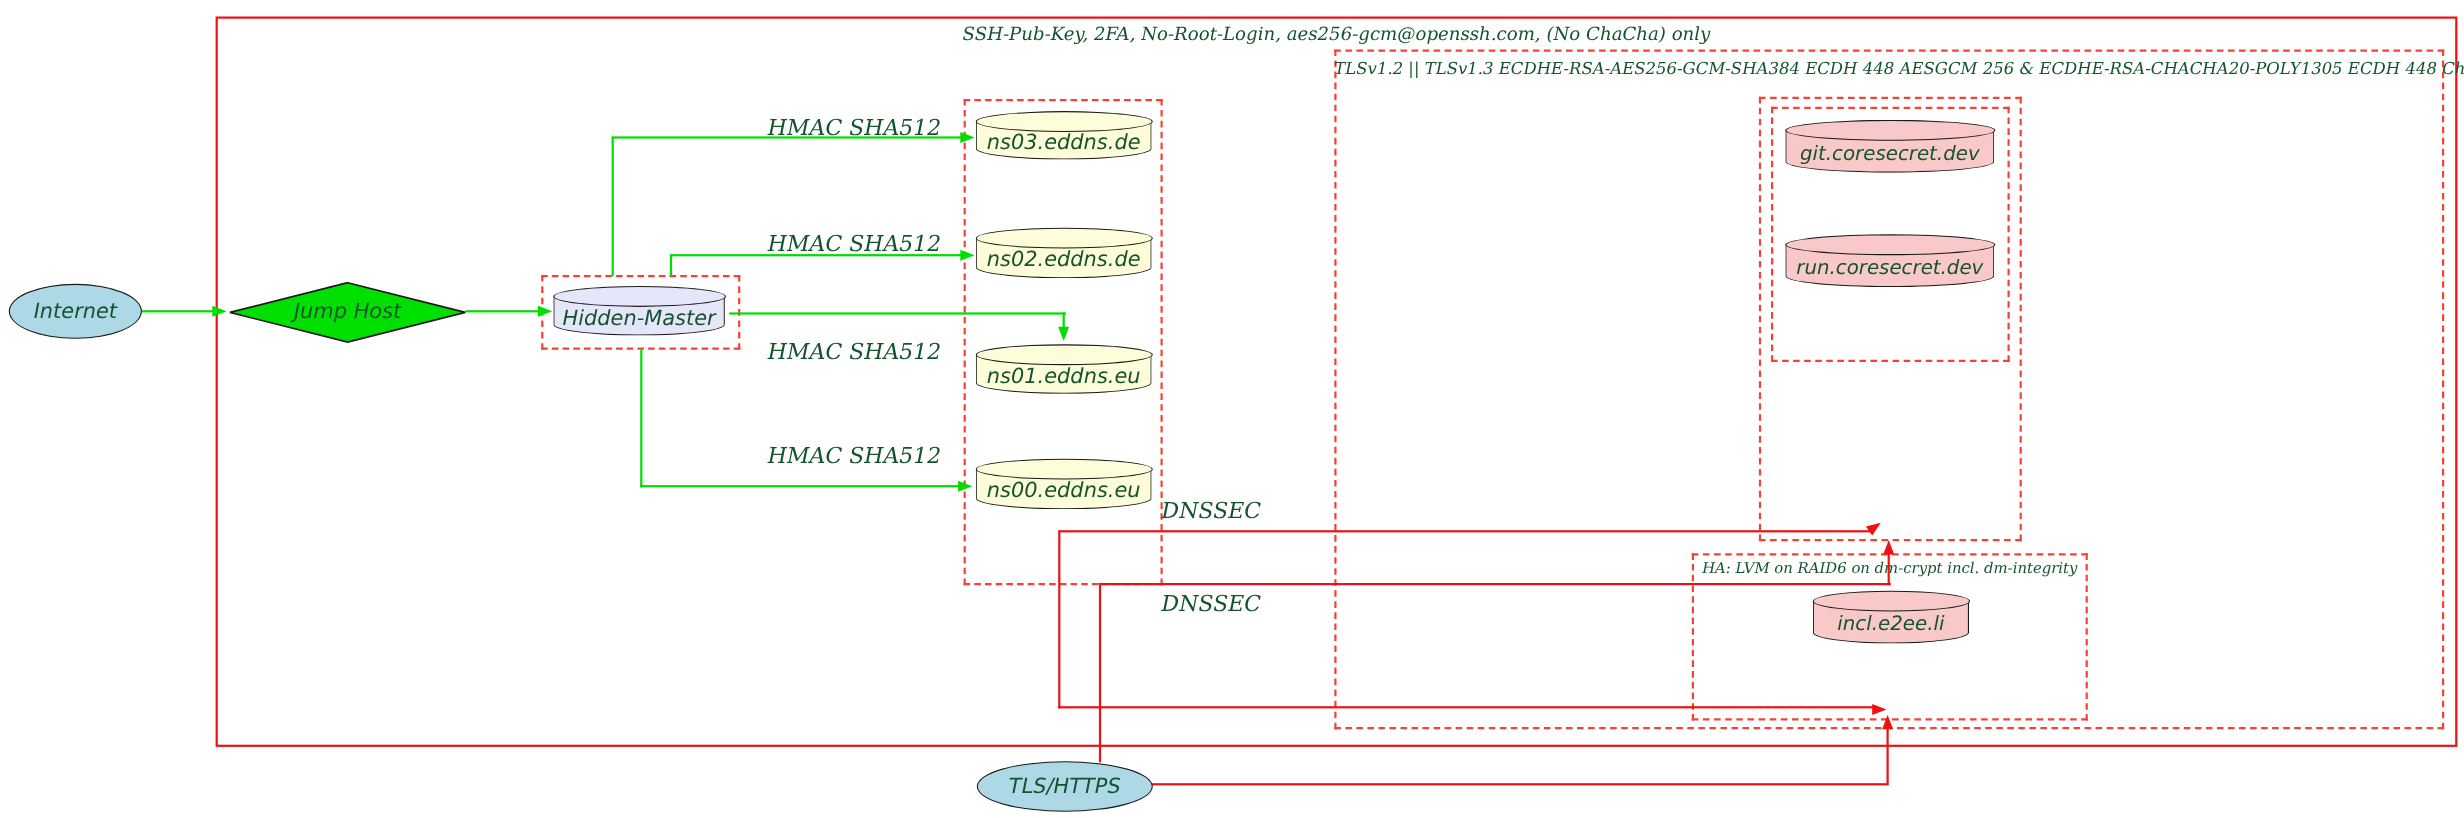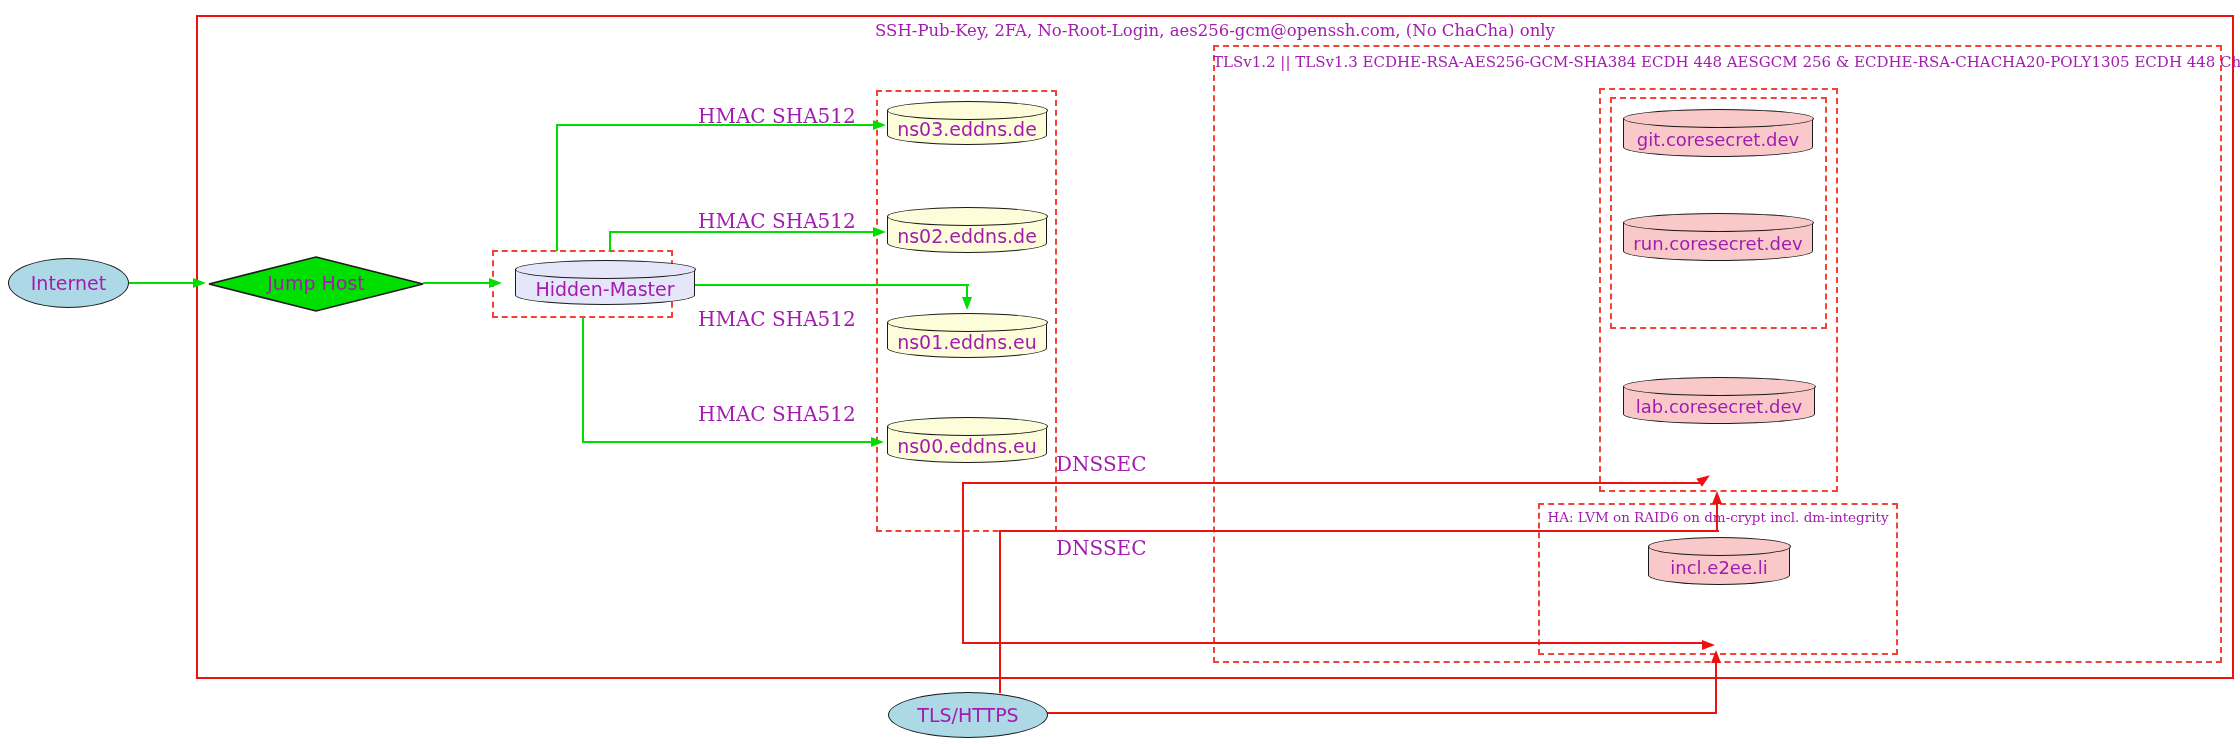--- a/index.html
+++ b/index.html
@@ -1,18 +1,18 @@
 <!DOCTYPE html>
 <html><head>
 <meta charset="utf-8">
 <style>
   html,body{margin:0;padding:0;background:#fff;}
   *{box-sizing:border-box;}
   .canvas{position:relative;width:2240px;height:744px;background:#ffffff;overflow:hidden;
-          font-family:"DejaVu Sans","Liberation Sans",sans-serif;color:#a21caf;}
+          font-family:"DejaVu Sans","Liberation Sans",sans-serif;color:#14532d;font-style:italic;}
   
   .box{position:absolute;border:2px dashed #f44336;background:transparent;}
   .box.solid{border:2px solid #ee1111;}
   
   .clabel{position:absolute;text-align:center;font-family:"DejaVu Serif","Liberation Serif",serif;
           white-space:nowrap;overflow:visible;}
   
   .ln{position:absolute;}
   .ln.g{background:#00dd00;}
   .ln.r{background:#ee1111;}
@@ -104,21 +104,21 @@
 
   <div class="ellipse" style="left:8px;top:258px;width:121px;height:50px;">
     <span>Internet</span>
   </div>
 
   <svg style="left:207px;top:255px;" width="218" height="58" viewBox="0 0 218 58">
     <polygon points="109,2 216,29 109,56 2,29" fill="#00e000" stroke="#1a1a1a" stroke-width="1.5"></polygon>
   </svg>
   <div class="diamond-label" style="left:207px;top:272px;width:218px;">Jump Host</div>
 
-  <div class="cyl lavender" style="left:503px;top:269px;width:180px;height:36px;margin-left:12px;">
+  <div class="cyl lavender" style="left:503px;top:269px;width:156px;height:36px;">
     <span>Hidden-Master</span>
   </div>
 
   <div class="cyl yellow" style="left:887px;top:110px;width:160px;height:35px;">
     <span>ns03.eddns.de</span>
   </div>
   <div class="cyl yellow" style="left:887px;top:216px;width:160px;height:37px;">
     <span>ns02.eddns.de</span>
   </div>
   <div class="cyl yellow" style="left:887px;top:322px;width:160px;height:36px;justify-content:center;">
@@ -127,23 +127,20 @@
   <div class="cyl yellow" style="left:887px;top:426px;width:160px;height:37px;">
     <span>ns00.eddns.eu</span>
   </div>
 
   <div class="cyl pink" style="left:1623px;top:222px;width:190px;height:39px;">
     <span>run.coresecret.dev</span>
   </div>
   <div class="cyl pink" style="left:1623px;top:118px;width:190px;height:39px;">
     <span>git.coresecret.dev</span>
   </div>
-  <div class="cyl pink" style="left:1623px;top:386px;width:192px;height:38px;">
-    <span>lab.coresecret.dev</span>
-  </div>
   <div class="cyl pink" style="left:1648px;top:546px;width:142px;height:39px;">
     <span>incl.e2ee.li</span>
   </div>
 
   <div class="ellipse" style="left:888px;top:692px;width:160px;height:46px;align-items:center;">
     <span>TLS/HTTPS</span>
   </div>
 
 </div>
 

